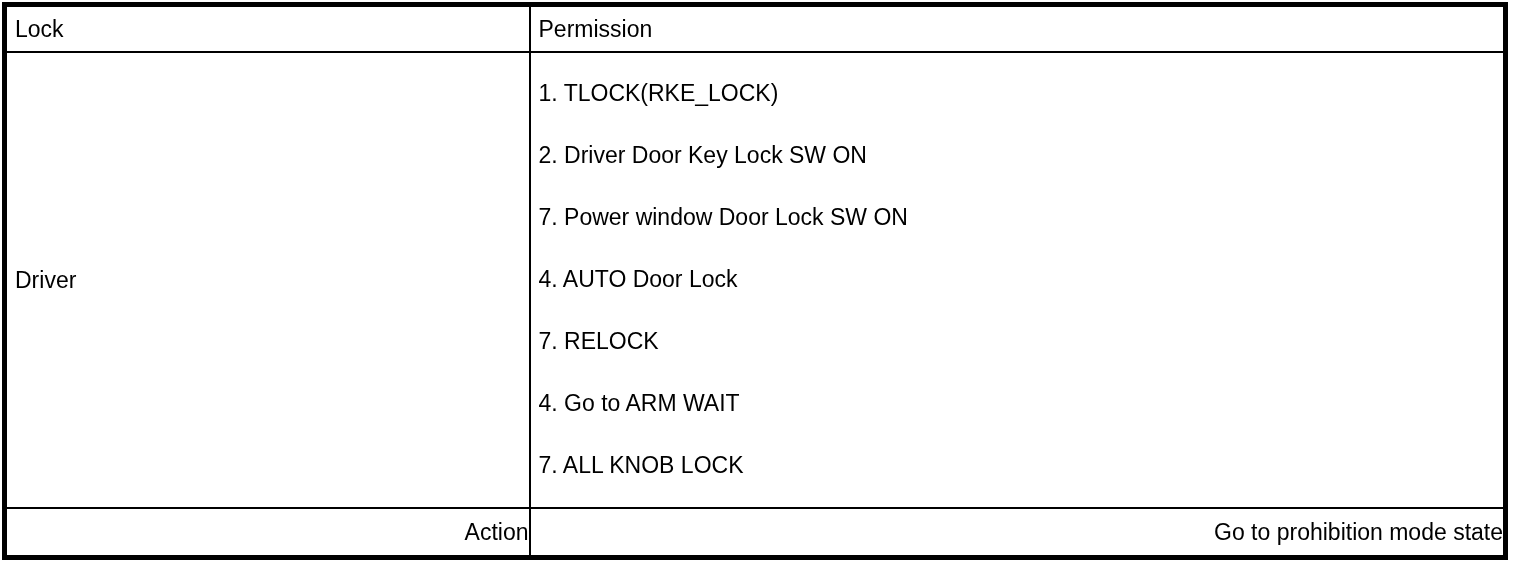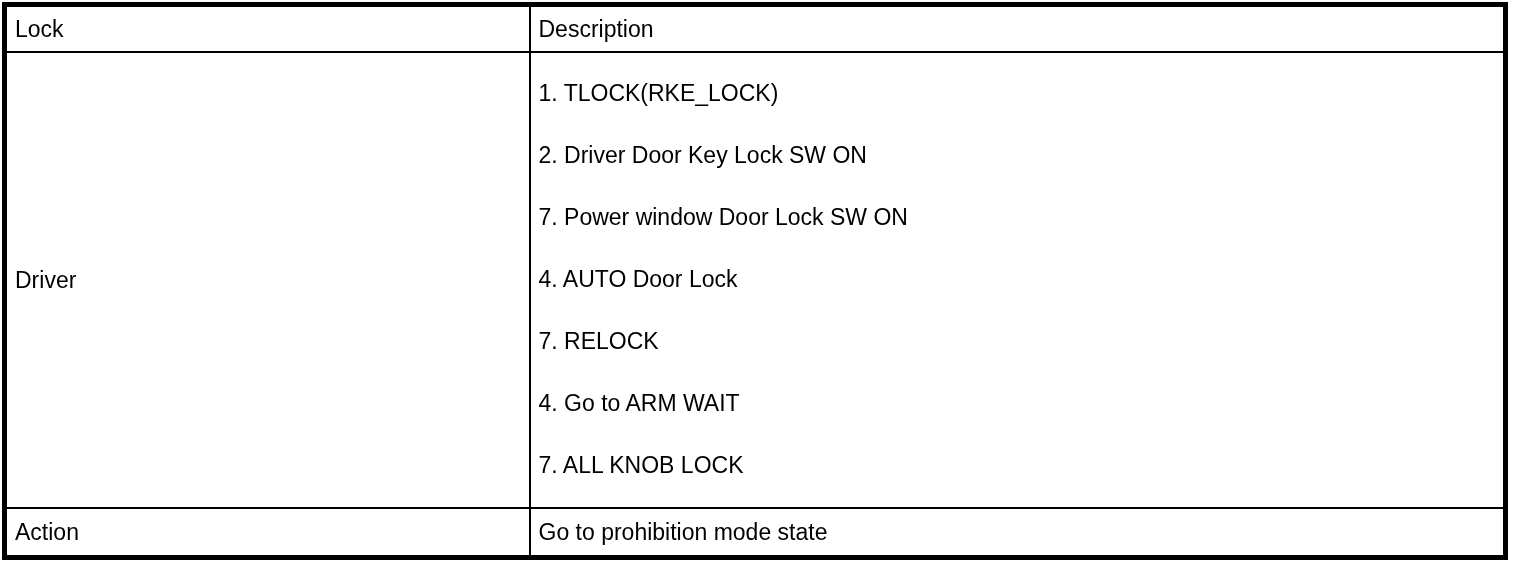--- a/index.html
+++ b/index.html
@@ -41,21 +41,21 @@
     color: #000000;
     overflow: hidden;
     white-space: nowrap;
   }
   col.col-state { width: 525px; }
   col.col-desc  { width: auto; }
 
   tr.r-header td  { height: 41px; }
   tr.r-initial td { height: 42px; }
   tr.r-event td   { height: 425px; }
-  tr.r-action td  { height: 43px; }
+  tr.r-action td  { height: 43px; text-align: right; }
 
   td.desc-cell { padding-left: 6px; }
 
   td.event-cell {
     vertical-align: top;
     padding-top: 9px;
     padding-left: 6px;
   }
   .event-item {
     line-height: 29px;
@@ -69,21 +69,21 @@
 
 <div class="page">
   <table class="state-table">
     <colgroup>
       <col class="col-state">
       <col class="col-desc">
     </colgroup>
     <tbody>
       <tr class="r-header">
         <td>Lock</td>
-        <td class="desc-cell">Description</td>
+        <td class="desc-cell">Permission</td>
       </tr>
       <tr class="r-event">
         <td>Driver</td>
         <td class="desc-cell event-cell">
           <div class="event-item">1. TLOCK(RKE_LOCK)</div>
           <div class="event-item">2. Driver Door Key Lock SW ON</div>
           <div class="event-item">7. Power window Door Lock SW ON</div>
           <div class="event-item">4. AUTO Door Lock</div>
           <div class="event-item">7. RELOCK</div>
           <div class="event-item">4. Go to ARM WAIT</div>

